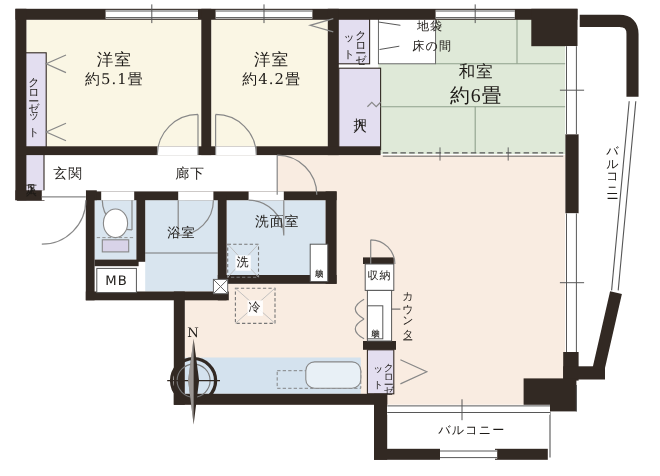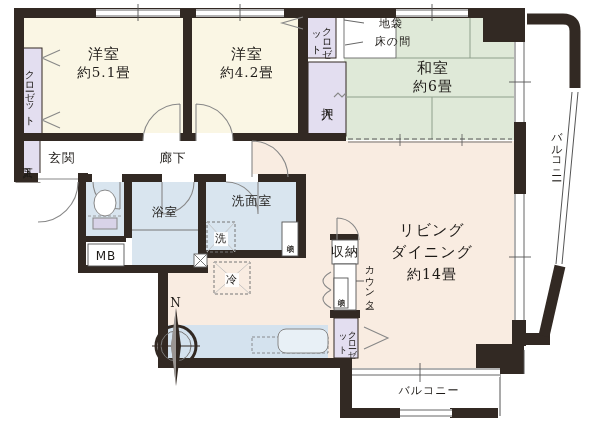--- a/index.html
+++ b/index.html
@@ -194,43 +194,38 @@
 <div class="lbl" style="left:104px;top:63px;font-size:15px;">
   <span>洋室</span>
   <span class="sz" style="font-size:13.5px;">約5.1畳</span>
 </div>
 <div class="lbl" style="left:247px;top:63px;font-size:15px;">
   <span>洋室</span>
   <span class="sz" style="font-size:13.5px;">約4.2畳</span>
 </div>
 <div class="lbl" style="left:433px;top:77px;font-size:15px;">
   <span>和室</span>
-  <span class="sz" style="font-size:14px;">約6畳</span>
-</div>
-<div class="lbl" style="left:432px;top:252px;font-size:15px;line-height:1.45;">
-  <span class="sz">リビング</span>
-  <span class="sz">ダイニング</span>
-  <span class="sz" style="font-size:14px;">約14畳</span>
+  <span class="sz" style="font-size:18px;font-family:Liberation Serif, serif;">約6畳</span>
 </div>
 <div class="lbl" style="left:173px;top:158px;font-size:12.5px;">廊下</div>
 <div class="lbl" style="left:62px;top:158px;font-size:12.5px;">玄関</div>
 <div class="lbl" style="left:165px;top:212px;font-size:12px;">浴室</div>
 <div class="lbl" style="left:252px;top:201px;font-size:12.5px;text-align:center;">洗面室</div>
 
 <div class="lbl v" style="left:29px;top:92px;font-size:10px;height:84px;">クローゼット</div>
 <div class="lbl v" style="left:321px;top:37px;font-size:10px;height:40px;">クローゼット</div>
 <div class="lbl v" style="left:347px;top:339px;font-size:9px;height:36px;">クローゼット</div>
 <div class="lbl v" style="left:327px;top:98px;font-size:12px;height:42px;">押入</div>
 <div class="lbl v" style="left:27px;top:160px;font-size:10px;height:38px;">下足入</div>
 <div class="lbl" style="left:391px;top:24px;font-size:11px;">地袋</div>
 <div class="lbl" style="left:393px;top:42px;font-size:11px;">床の間</div>
 <div class="lbl" style="left:106px;top:256px;font-size:12px;font-family:'DejaVu Sans','Liberation Sans',sans-serif;">MB</div>
 <div class="lbl tag" style="left:221px;top:239px;font-size:11px;">洗</div>
 <div class="lbl tag" style="left:232px;top:280px;font-size:11px;">冷</div>
 <div class="lbl v" style="left:290px;top:239px;font-size:7.5px;height:26px;">収納</div>
-<div class="lbl" style="left:345px;top:252px;font-size:13px;text-align:right;">収納</div>
+<div class="lbl" style="left:345px;top:252px;font-size:10px;text-align:right;">収納</div>
 <div class="lbl v" style="left:341px;top:293px;font-size:7.5px;height:26px;">収納</div>
 <div class="lbl v" style="left:369px;top:281px;font-size:10px;height:62px;">カウンター</div>
 <div class="lbl v" style="left:556px;top:150px;font-size:11px;height:78px;">バルコニー</div>
 <div class="lbl" style="left:429px;top:391px;font-size:11px;">バルコニー</div>
 <div class="lbl" style="left:176px;top:303px;font-size:12px;">N</div>
 
 </div>
 
 </body></html>

